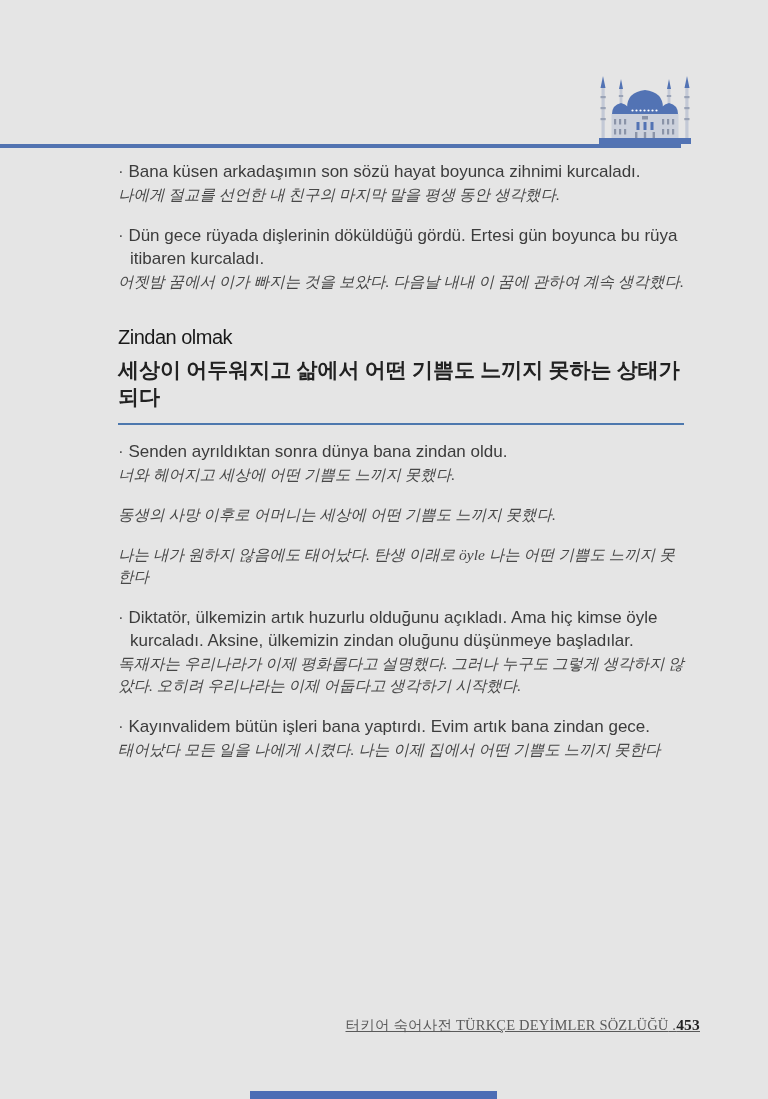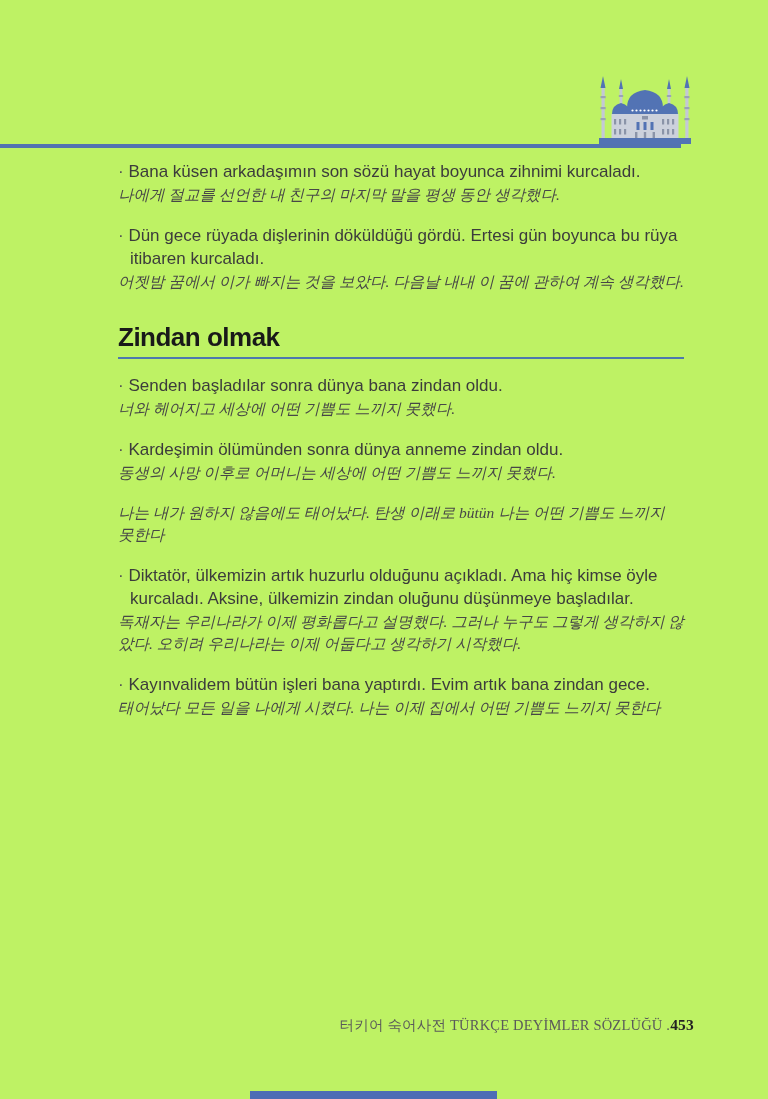--- a/index.html
+++ b/index.html
@@ -1,36 +1,36 @@
 <!DOCTYPE html>
 <html><head>
 <meta charset="utf-8">
 <style>
   html,body{margin:0;padding:0;background:#ffffff;}
-  .page{position:relative;width:768px;height:1099px;background:#bef264;overflow:hidden;
+  .page{position:relative;width:768px;height:1099px;background:#e5e5e5;overflow:hidden;
         font-family:"Liberation Sans","DejaVu Sans",sans-serif;}
   .mosque{position:absolute;left:599px;top:74px;width:92px;height:70px;}
   .top-rule{position:absolute;left:0;top:144px;width:681px;height:4px;background:#5273b1;}
   .content{position:absolute;left:118px;top:160px;width:566px;}
   .example{margin:0 0 18px 0;}
   .tr{font-size:17px;line-height:23px;color:#3c3c3c;margin:0;
       text-indent:-12px;padding-left:12px;}
   .tr .bullet{color:#555;}
   .tr.condensed{letter-spacing:-0.55px;}
   .ko{font-family:"Liberation Serif","DejaVu Serif",serif;font-size:15.5px;line-height:22px;
       color:#474747;margin:1px 0 0 0;font-style:italic;}
   .ko-inline{font-family:"Liberation Serif","DejaVu Serif",serif;font-size:15.5px;color:#474747;}
-  .idiom-heading{font-size:26px;line-height:28px;font-weight:bold;color:#191919;
+  .idiom-heading{font-size:20px;line-height:28px;font-weight:normal;color:#191919;
       letter-spacing:-0.5px;margin:30px 0 6px 0;}
   .definition{font-family:"Liberation Serif","DejaVu Serif",serif;font-size:21px;line-height:27px;
       color:#222;margin:0 0 12px 0;font-weight:bold;}
   .divider{border:0;border-top:2px solid #4d78ae;margin:0 0 15px 0;}
-  .footer{position:absolute;top:1016px;right:74px;
+  .footer{position:absolute;top:1016px;right:68px;
       font-family:"Liberation Serif","DejaVu Serif",serif;font-size:14.5px;color:#5a5a5a;
-      letter-spacing:0.2px;}
+      letter-spacing:0.2px;text-decoration:underline;}
   .footer .pagenum{font-weight:bold;color:#222;font-size:15.5px;}
   .bottom-bar{position:absolute;left:250px;bottom:0;width:247px;height:8px;background:#4d6db5;}
 </style>
 </head>
 <body>
 
 <div class="page">
 
   <svg class="mosque" viewBox="0 0 92 70" aria-hidden="true">
 
@@ -95,31 +95,31 @@
   <main class="content" id="sections">
       <div class="example">
         <p class="tr"><span class="bullet">· </span><span>Bana küsen arkadaşımın son sözü hayat boyunca zihnimi kurcaladı.</span></p>
         <p class="ko">나에게 절교를 선언한 내 친구의 마지막 말을 평생 동안 생각했다.</p>
       </div>
       <div class="example">
         <p class="tr"><span class="bullet">· </span><span>Dün gece rüyada dişlerinin döküldüğü gördü. Ertesi gün boyunca bu rüya itibaren kurcaladı.</span></p>
         <p class="ko">어젯밤 꿈에서 이가 빠지는 것을 보았다. 다음날 내내 이 꿈에 관하여 계속 생각했다.</p>
       </div>
       <h2 class="idiom-heading">Zindan olmak</h2>
+      <p class="definition">세상이 어두워지고 삶에서 어떤 기쁨도 느끼지 못하는 상태가 되다</p>
       <div class="divider"></div>
       <div class="example">
-        <p class="tr"><span class="bullet">· </span><span>Senden başladılar sonra dünya bana zindan oldu.</span></p>
+        <p class="tr"><span class="bullet">· </span><span>Senden ayrıldıktan sonra dünya bana zindan oldu.</span></p>
         <p class="ko">너와 헤어지고 세상에 어떤 기쁨도 느끼지 못했다.</p>
       </div>
       <div class="example">
-        <p class="tr"><span class="bullet">· </span><span>Kardeşimin ölümünden sonra dünya anneme zindan oldu.</span></p>
         <p class="ko">동생의 사망 이후로 어머니는 세상에 어떤 기쁨도 느끼지 못했다.</p>
       </div>
       <div class="example">
-        <p class="ko">나는 내가 원하지 않음에도 태어났다. 탄생 이래로 bütün 나는 어떤 기쁨도 느끼지 못한다</p>
+        <p class="ko">나는 내가 원하지 않음에도 태어났다. 탄생 이래로 öyle 나는 어떤 기쁨도 느끼지 못한다</p>
       </div>
       <div class="example">
         <p class="tr"><span class="bullet">· </span><span>Diktatör, ülkemizin artık huzurlu olduğunu açıkladı. Ama hiç kimse öyle kurcaladı. Aksine, ülkemizin zindan oluğunu düşünmeye başladılar.</span></p>
         <p class="ko">독재자는 우리나라가 이제 평화롭다고 설명했다. 그러나 누구도 그렇게 생각하지 않았다. 오히려 우리나라는 이제 어둡다고 생각하기 시작했다.</p>
       </div>
       <div class="example">
         <p class="tr"><span class="bullet">· </span><span>Kayınvalidem bütün işleri bana yaptırdı. Evim artık bana zindan gece.</span></p>
         <p class="ko">태어났다 모든 일을 나에게 시켰다. 나는 이제 집에서 어떤 기쁨도 느끼지 못한다</p>
       </div>
     </main>

